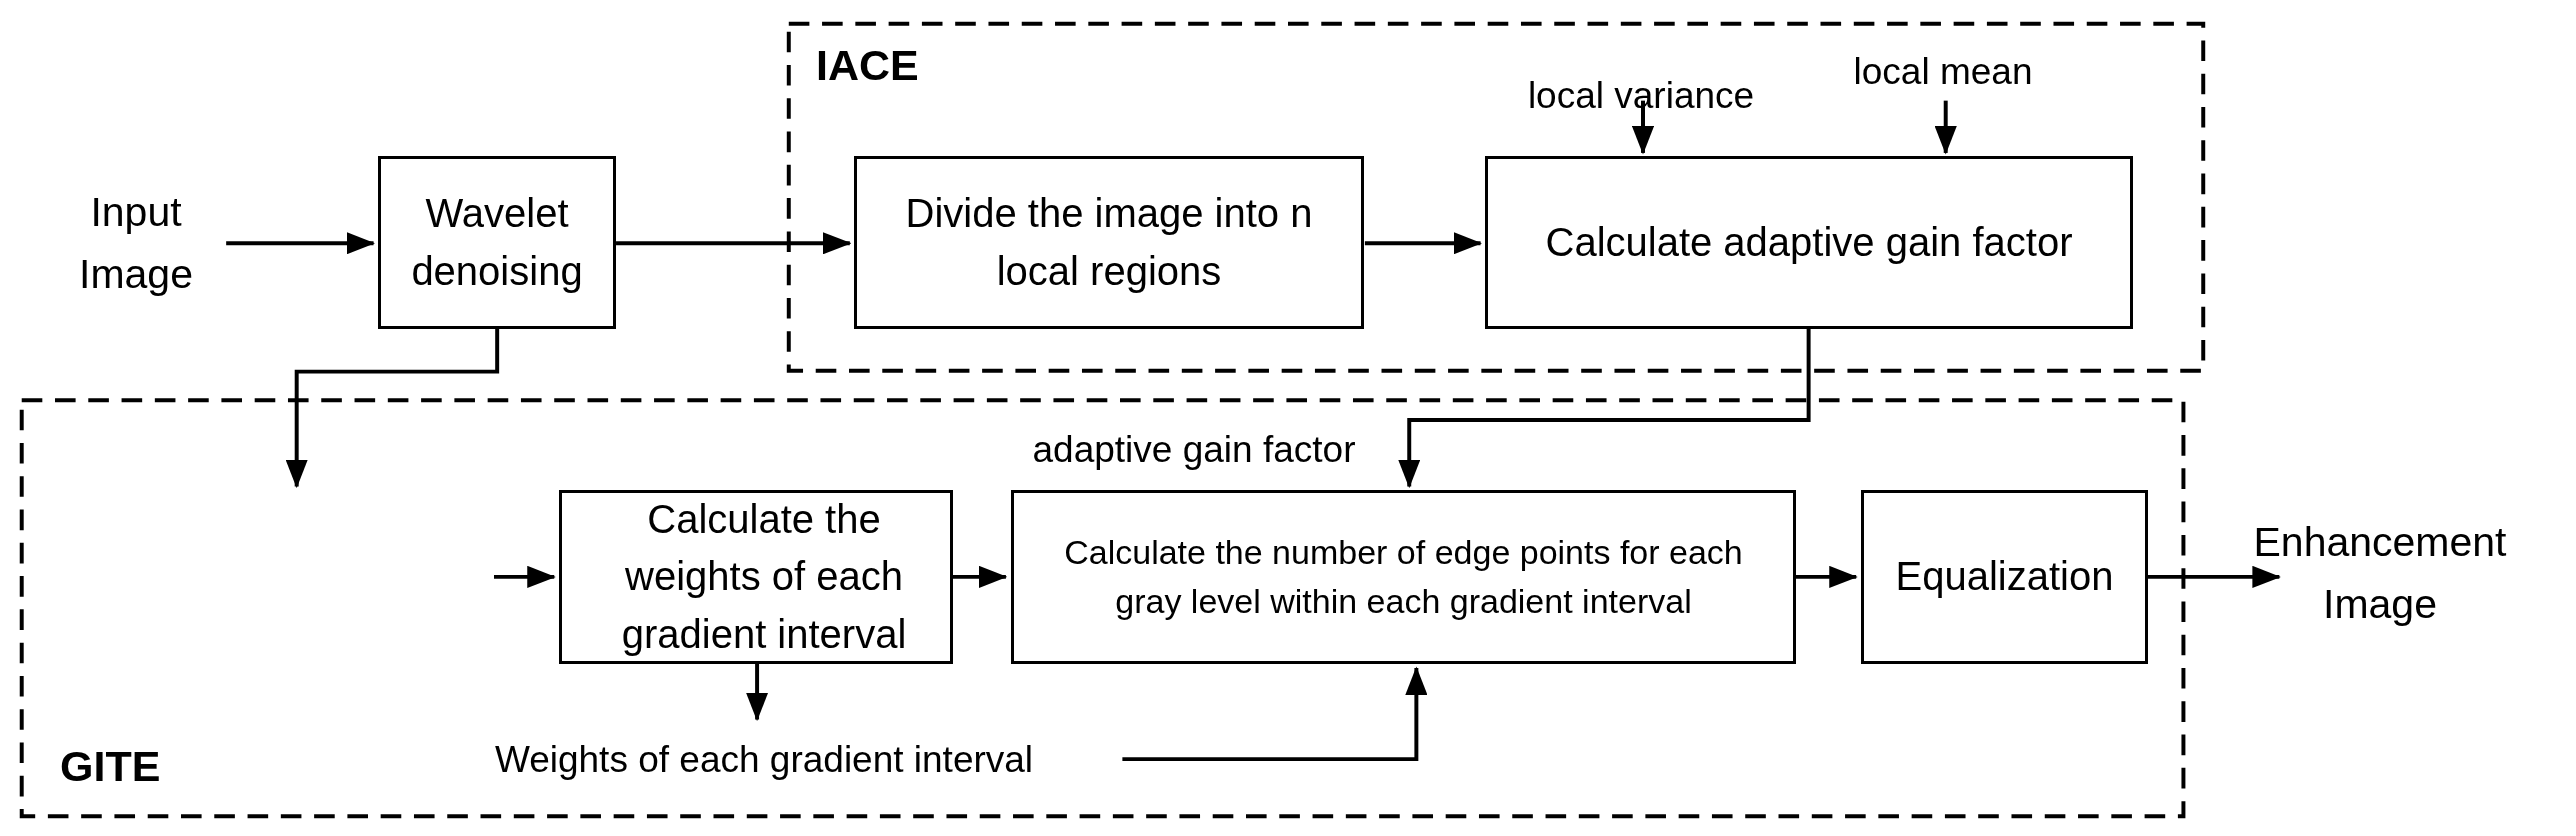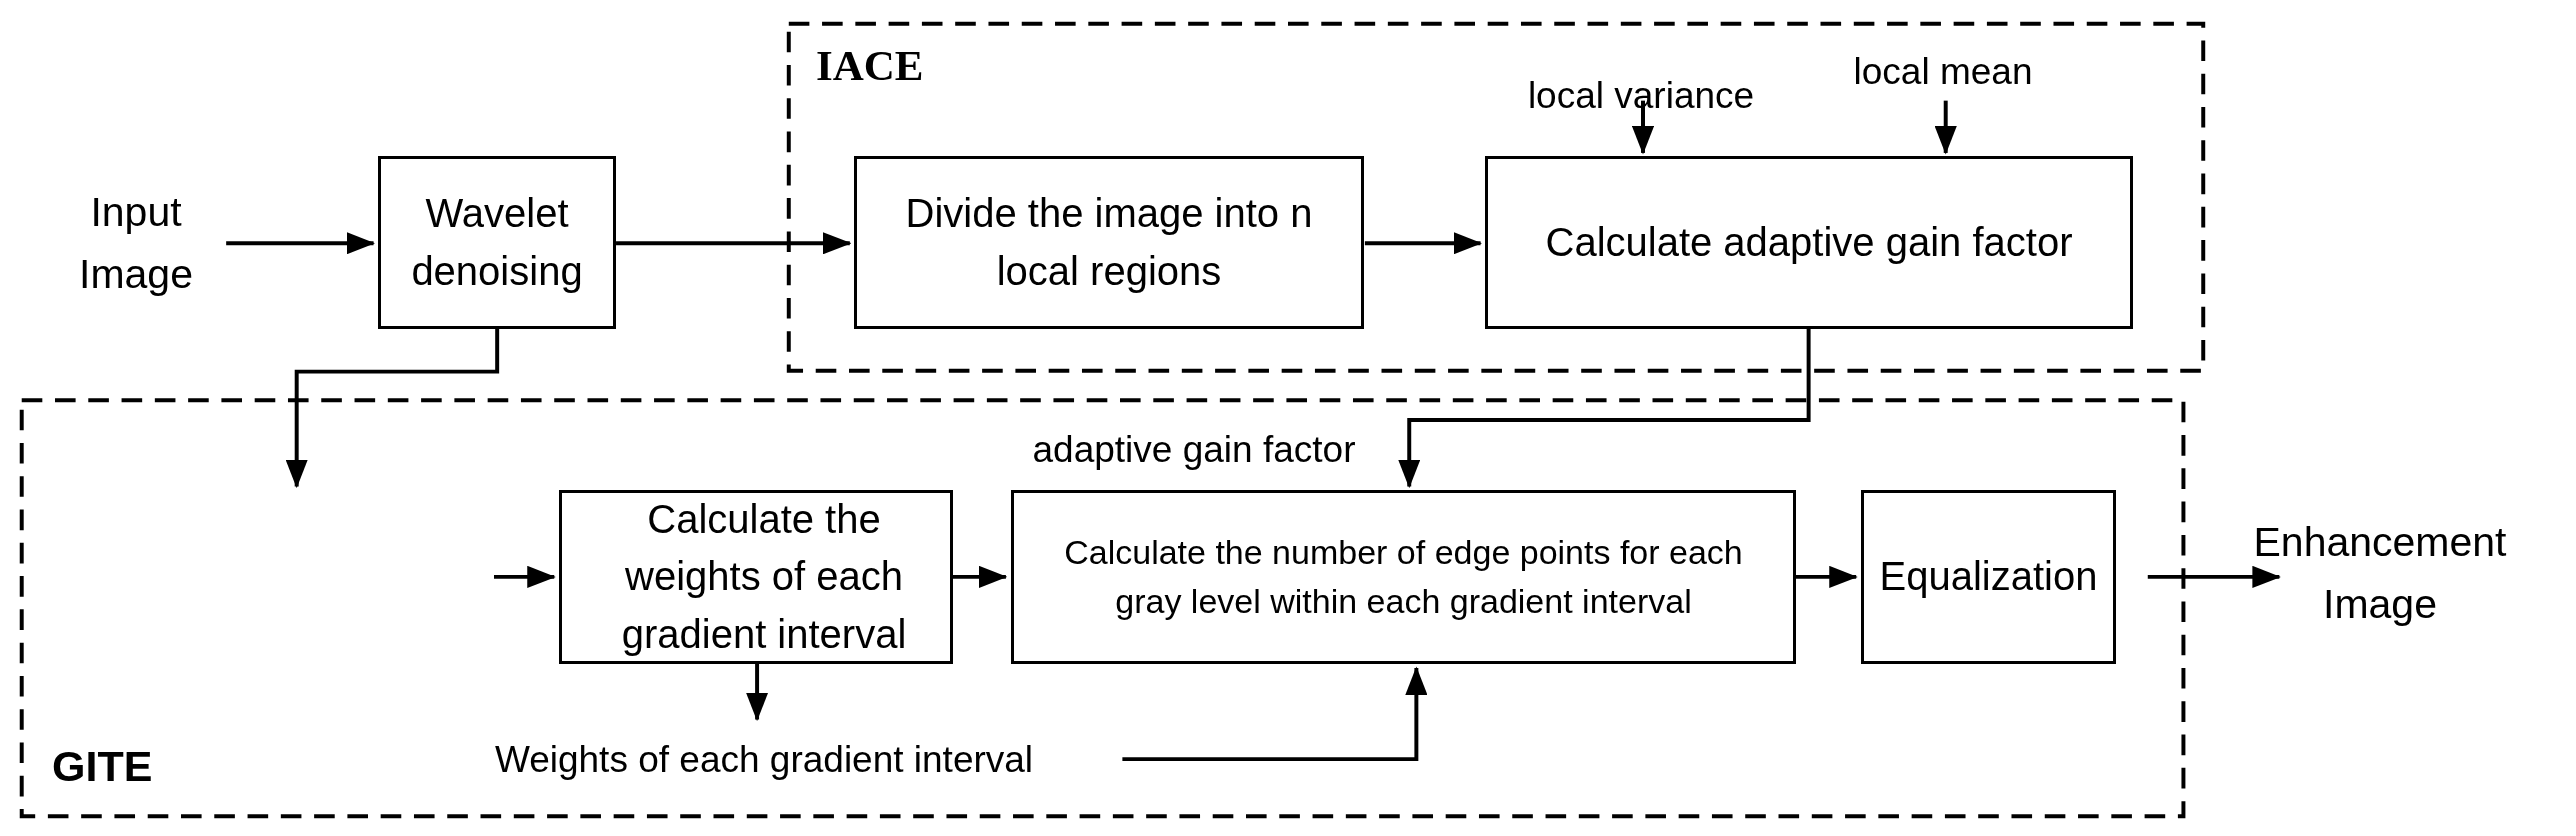--- a/index.html
+++ b/index.html
@@ -93,35 +93,35 @@
     <path d="M2710,728 H2876" fill="none" stroke="#000000" stroke-width="5" marker-end="url(#arrow)"></path>
     <path d="M955,837 V908" fill="none" stroke="#000000" stroke-width="5" marker-end="url(#arrow)"></path>
     <path d="M1416,958 H1787 V843" fill="none" stroke="#000000" stroke-width="5" marker-end="url(#arrow)"></path>
   </svg>
 
   <div class="big-label" style="left:136px; top:243px;">Input
 Image</div>
   <div class="big-label" style="left:2380px; top:573px;">Enhancement
 Image</div>
 
-  <div class="group-label" style="left:816px; top:41px;font-family:Liberation Serif, serif;">IACE</div>
-  <div class="group-label" style="left:52px; top:742px;">GITE</div>
+  <div class="group-label" style="left:816px; top:41px;">IACE</div>
+  <div class="group-label" style="left:60px; top:742px;">GITE</div>
 
   <div class="box" style="left:378px; top:156px; width:238px; height:173px;">Wavelet
 denoising</div>
   <div class="box" style="left:854px; top:156px; width:510px; height:173px;">Divide the image into n
 local regions</div>
   <div class="box" style="left:1485px; top:156px; width:648px; height:173px;">Calculate adaptive gain factor</div>
 
   <div class="box" style="left:559px; top:490px; width:394px; height:174px;padding-left:16px;">Calculate the
 weights of each
 gradient interval</div>
   <div class="box small-text" style="left:1011px; top:490px; width:785px; height:174px;">Calculate the number of edge points for each
 gray level within each gradient interval</div>
-  <div class="box" style="left:1861px; top:490px; width:255px; height:174px;">Equalization</div>
+  <div class="box" style="left:1861px; top:490px; width:287px; height:174px;">Equalization</div>
 
   <div class="annot" style="left:1641px; top:72px;margin-top:24px;">local variance</div>
   <div class="annot" style="left:1943px; top:72px;">local mean</div>
   <div class="annot" style="left:1194px; top:450px;">adaptive gain factor</div>
   <div class="annot" style="left:764px; top:760px;">Weights of each gradient interval</div>
 
 </div>
 
 
 </body></html>

